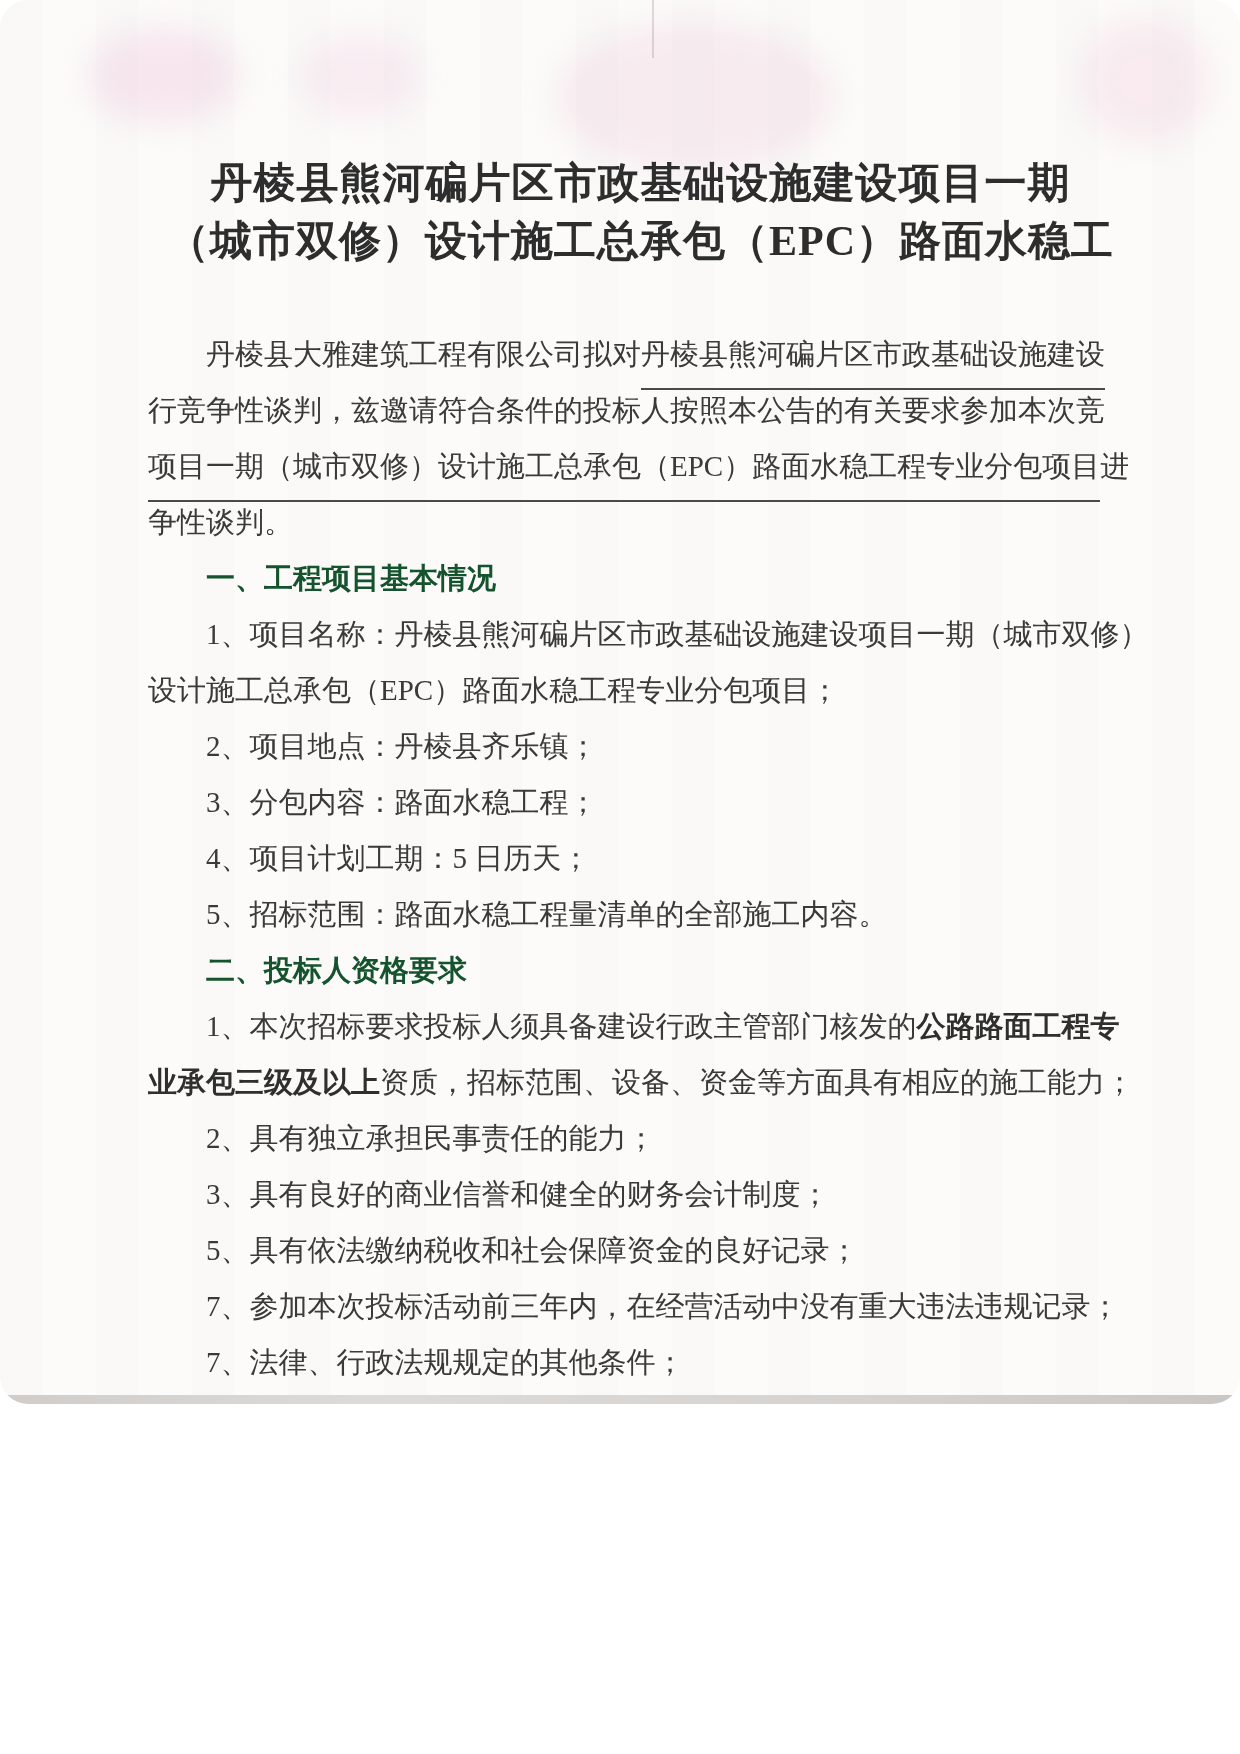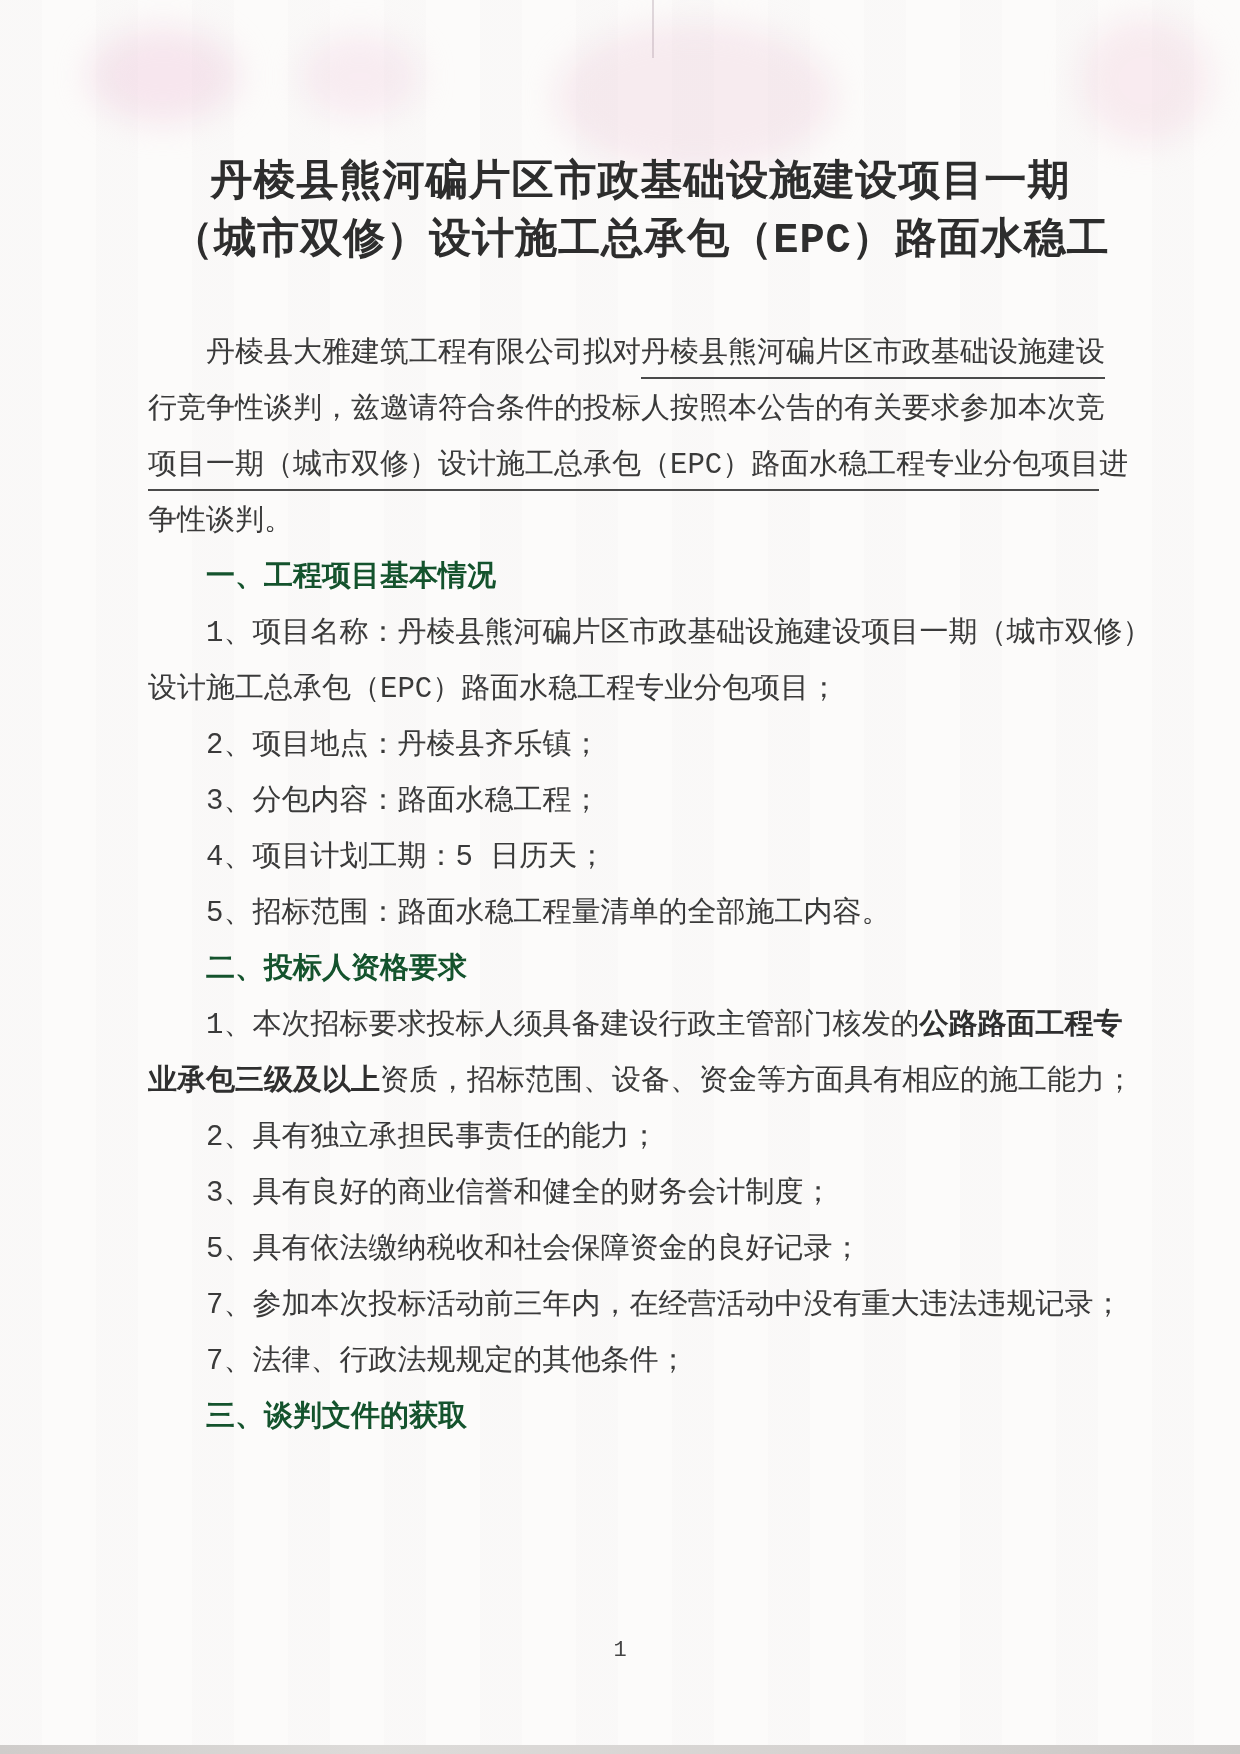--- a/index.html
+++ b/index.html
@@ -1,22 +1,23 @@
 <!DOCTYPE html>
 <html><head>
 <meta charset="utf-8">
 <style>
   html,body{margin:0;padding:0;background:#ffffff;}
   .page{
     position:relative;
-    width:1240px;height:1754px;
+    width:1240px;height:1404px;
     background:#fcfbfa;
     overflow:hidden;
-    font-family:Liberation Mono, monospace;
+    font-family:Liberation Serif, serif;
     color:#3a3a3a;
+    border-radius:28px;
   }
   
   .smudge{position:absolute;border-radius:50%;filter:blur(16px);pointer-events:none;}
   .sm1{left:88px;top:28px;width:150px;height:95px;background:rgba(243,214,228,.55);}
   .sm2{left:300px;top:34px;width:120px;height:85px;background:rgba(246,222,233,.5);}
   .sm3{left:555px;top:22px;width:280px;height:150px;background:rgba(242,215,227,.45);}
   .sm4{left:1080px;top:18px;width:130px;height:125px;background:rgba(245,220,230,.5);}
   .vline{position:absolute;left:652px;top:0;width:2px;height:58px;background:rgba(150,130,142,.28);}
   .streaks{position:absolute;inset:0;pointer-events:none;
     background:repeating-linear-gradient(90deg,rgba(205,200,205,.05) 0 42px,rgba(255,255,255,0) 42px 96px);}
@@ -25,21 +26,21 @@
 
   .content{position:absolute;left:148px;top:154px;width:985px;}
   .title{margin:0;font-size:42px;font-weight:700;line-height:58px;
     text-align:center;color:#2d2d2d;letter-spacing:1px;}
   .tline{display:block;}
   .docbody{margin-top:56px;font-size:29px;}
   .ln{margin:0;line-height:56px;white-space:nowrap;}
   .ind{text-indent:58px;}
   .hd{font-weight:700;color:#14532d;}
   .b{font-weight:700;color:#2f2f2f;}
-  .u{border-bottom:2px solid #4a4a4a;padding-bottom:7px;}
+  .u{border-bottom:2px solid #4a4a4a;padding-bottom:18px;}
   .page-number{position:absolute;top:1638px;left:0;width:100%;
     text-align:center;font-size:22px;color:#454545;}
 </style>
 </head>
 <body>
 
 <div class="page">
 
   <div class="smudge sm1"></div>
   <div class="smudge sm2"></div>

